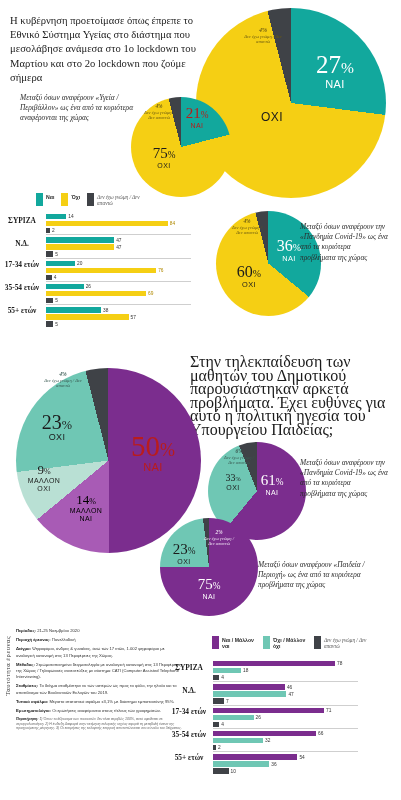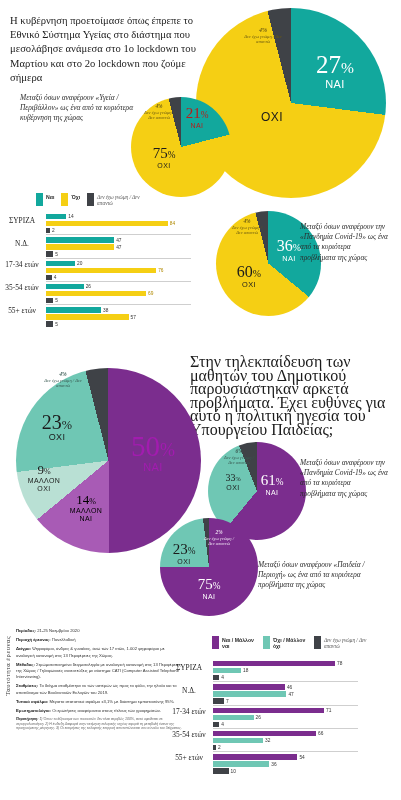--- a/index.html
+++ b/index.html
@@ -59,21 +59,21 @@
   .legend{position:absolute;display:flex;align-items:flex-start;gap:7px;}
   .legend .it{display:flex;align-items:flex-start;gap:3px;}
   .legend .sw{width:7px;height:13px;display:block;flex:none;}
   .legend .lb{font-size:5.2px;line-height:6.2px;font-weight:bold;color:#2b2b2b;padding-top:1px;}
   .legend .lb.i{font-weight:normal;font-style:italic;font-family:"Liberation Serif",serif;color:#555;}
 
   .barchart{position:absolute;}
   .grp{position:relative;margin-bottom:4px;}
   .grp .cat{
     position:absolute;right:100%;margin-right:3px;top:3px;width:42px;text-align:center;
-    font-family:"Liberation Serif",serif;font-size:7.4px;line-height:8.4px;color:#1b1b1b;
+    font-family:"Liberation Serif",serif;font-size:7.4px;line-height:8.4px;color:#1b1b1b;font-weight:bold;
   }
   .row{height:5.4px;margin-bottom:1.6px;display:flex;align-items:center;}
   .row .bar{height:5.4px;display:block;}
   .row .val{font-size:4.8px;color:#333;margin-left:2px;font-family:"Liberation Sans",sans-serif;}
   .row .val.in{color:#b08900;}
   .grp .axis{position:absolute;left:0;top:-3px;width:100%;height:1px;background:#cfcfcf;}
 
   
   .method{
     position:absolute;left:16px;top:628px;width:168px;
@@ -118,21 +118,21 @@
 </div>
 <div class="abs pie-label" style="left:140px;top:146px;width:48px;color:#1b1b1b;">
   <span class="pct" style="font-size:15px;">75<span class="u">%</span></span>
   <span class="who" style="font-size:7px;margin-top:1px;">ΟΧΙ</span>
 </div>
 <div class="tiny-note" style="left:142px;top:104px;width:34px;">
   <span style="font-size:5.4px;font-weight:bold;">4%</span><br><span>Δεν έχω γνώμη / Δεν απαντώ</span>
 </div>
 
 <div class="abs title1">Η κυβέρνηση προετοίμασε όπως έπρεπε το Εθνικό Σύστημα Υγείας στο διάστημα που μεσολάβησε ανάμεσα στο 1ο lockdown του Μαρτίου και στο 2ο lockdown που ζούμε σήμερα</div>
-<div class="abs sub1">Μεταξύ όσων αναφέρουν «Υγεία / Περιβάλλον» ως ένα από τα κυριότερα κυβέρνηση της χώρας</div>
+<div class="abs sub1">Μεταξύ όσων αναφέρουν «Υγεία / Περιβάλλον» ως ένα από τα κυριότερα αναφέρονται της χώρας</div>
 
 <div class="legend" style="left:36px;top:193px;">
   <div class="it">
     <span class="sw" style="background:#12a89d;"></span>
     <span class="lb">Ναι</span>
   </div>
   <div class="it">
     <span class="sw" style="background:#f5cf14;"></span>
     <span class="lb">Όχι</span>
   </div>
@@ -249,21 +249,21 @@
 
 <div class="abs title2">Στην τηλεκπαίδευση των μαθητών του Δημοτικού παρουσιάστηκαν αρκετά προβλήματα. Έχει ευθύνες για αυτό η πολιτική ηγεσία του Υπουργείου Παιδείας;</div>
 
 <div class="abs pie" style="left:16px;top:368px;width:185px;height:185px;
      background:conic-gradient(from 0deg,
         #7b2d8e 0deg 180deg,
         #a85bb5 180deg 230.4deg,
         #b9e0d4 230.4deg 262.8deg,
         #6fc7b4 262.8deg 345.6deg,
         #3f4247 345.6deg 360deg);"></div>
-<div class="abs pie-label" style="left:118px;top:432px;width:70px;color:#a21caf;">
+<div class="abs pie-label" style="left:118px;top:432px;width:70px;color:#b91c1c;">
   <span class="pct" style="font-size:29px;">50<span class="u">%</span></span>
   <span class="who" style="font-size:11px;margin-top:1px;">ΝΑΙ</span>
 </div>
 <div class="abs pie-label" style="left:26px;top:412px;width:62px;color:#1b1b1b;">
   <span class="pct" style="font-size:20px;">23<span class="u">%</span></span>
   <span class="who" style="font-size:9px;margin-top:1px;">ΟΧΙ</span>
 </div>
 <div class="abs pie-label" style="left:14px;top:463px;width:60px;color:#1b1b1b;">
   <span class="pct" style="font-size:13px;">9<span class="u">%</span></span>
   <span class="who" style="font-size:7px;margin-top:1px;line-height:8px;">ΜΑΛΛΟΝ<br>ΟΧΙ</span>

